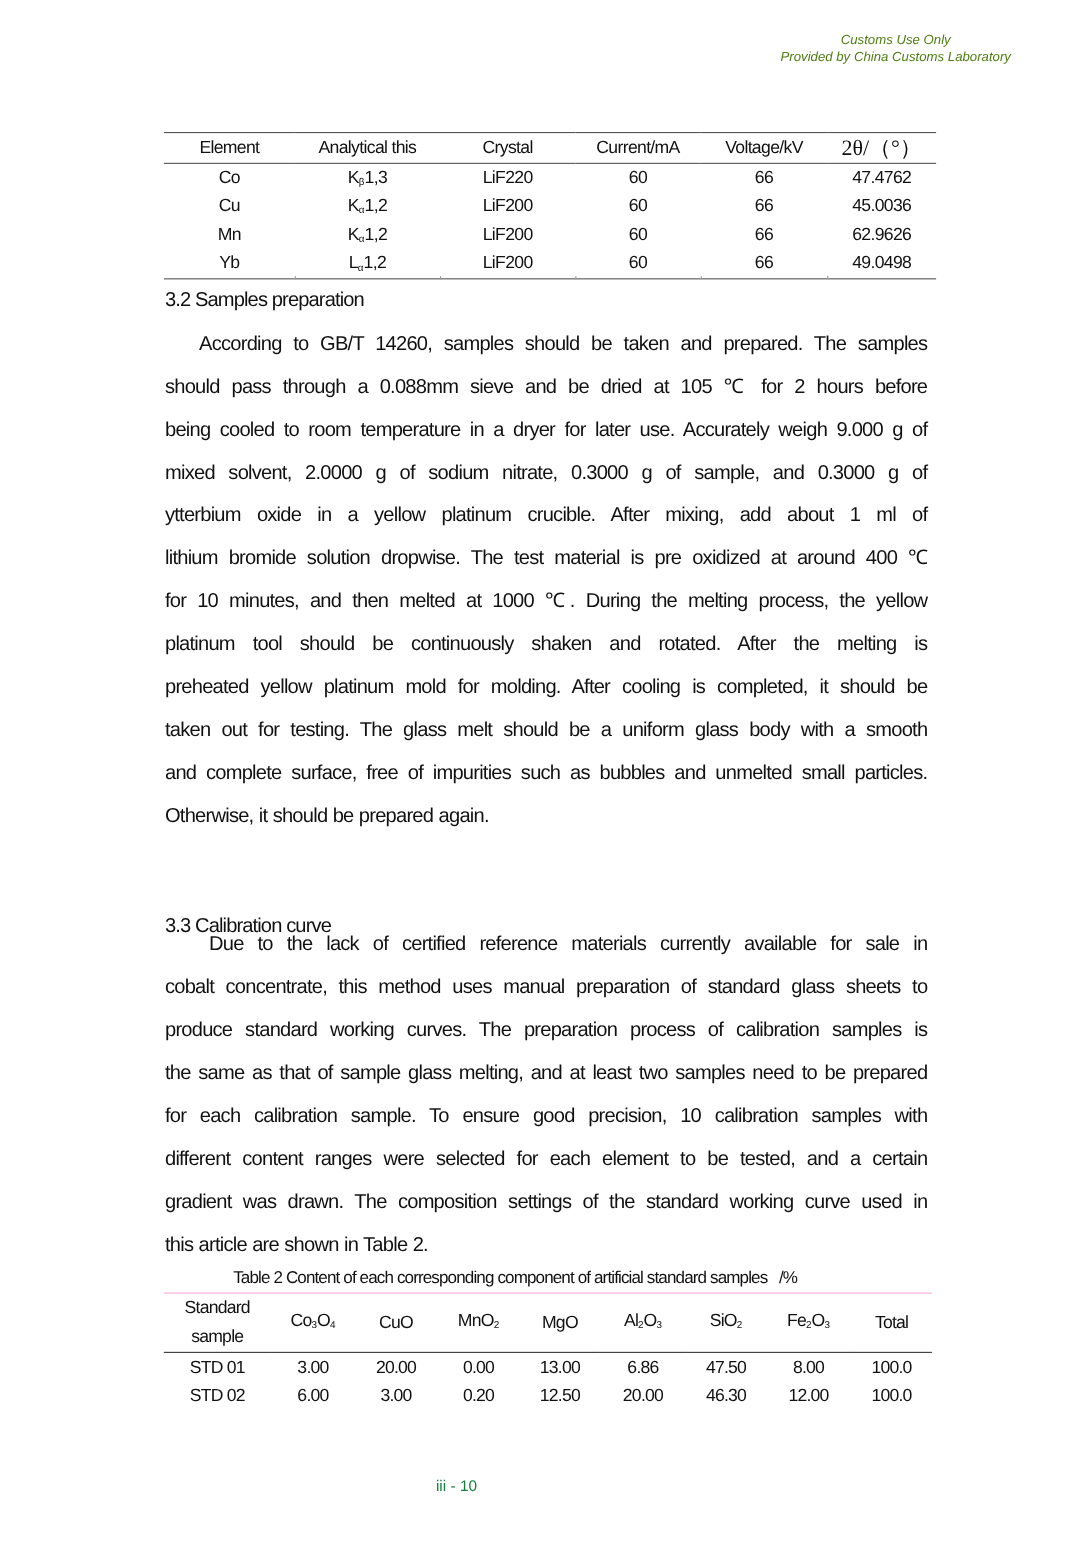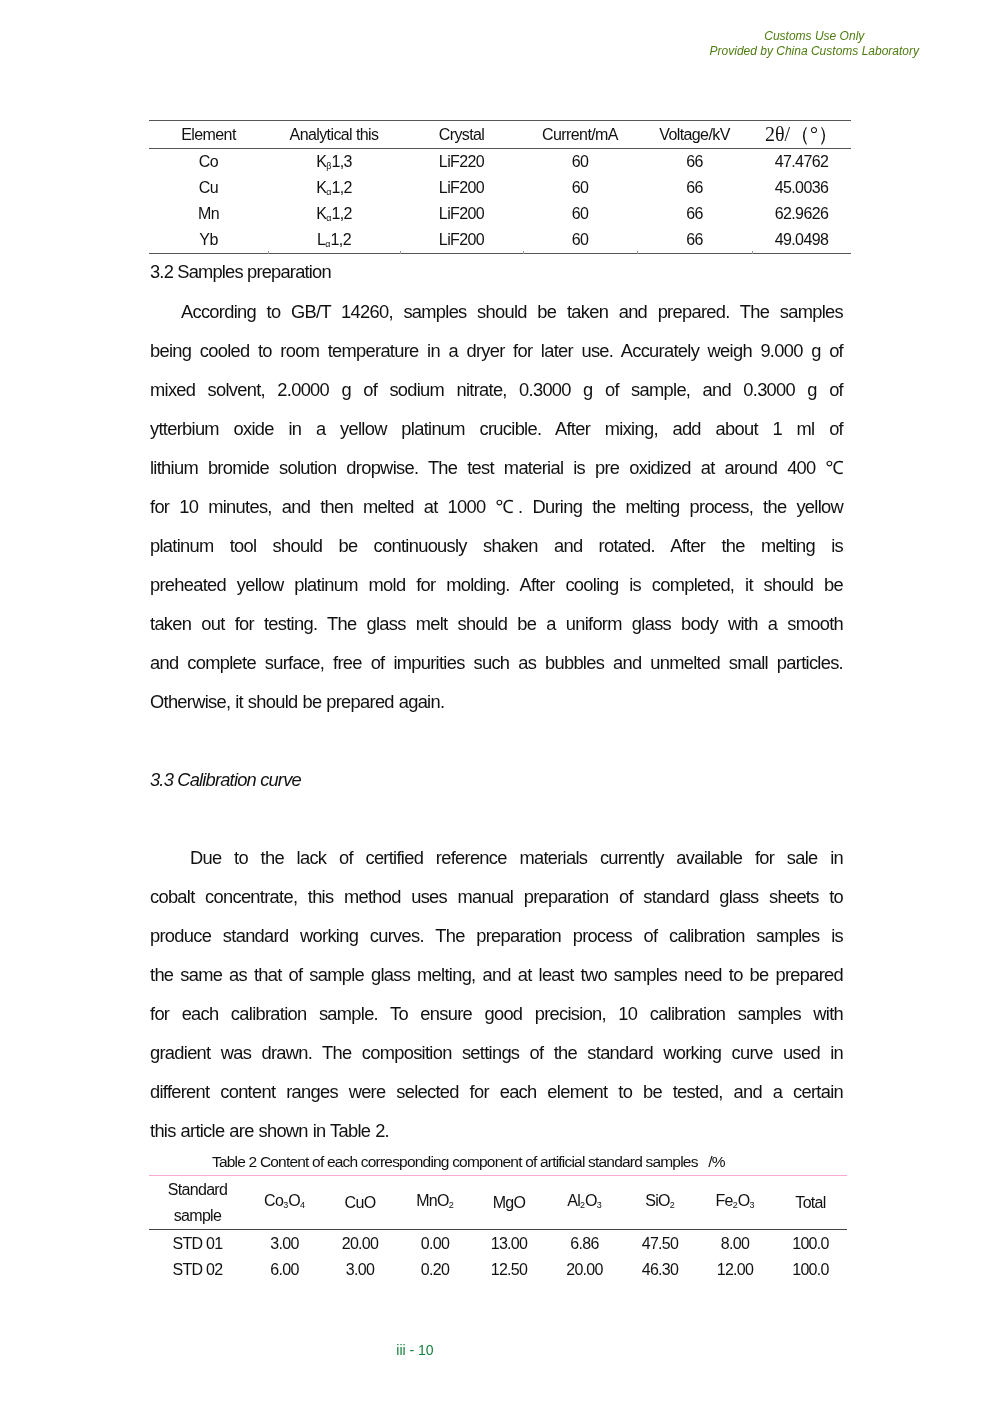--- a/index.html
+++ b/index.html
@@ -119,43 +119,44 @@
   <span style="left:251px"></span>
   <span style="left:374px"></span>
   <span style="left:488px"></span>
   <span style="left:603px"></span>
 </div>
 
 <div class="heading" style="top:261px;">3.2 Samples preparation</div>
 <div class="body-text" style="top:292px;">
   <p class="para">
     <span class="ln indent1">According to GB/T 14260, samples should be taken and prepared. The samples</span>
+    <span class="ln">should pass through a 0.088mm sieve and be dried at 105 ℃ for 2 hours before</span>
     <span class="ln">being cooled to room temperature in a dryer for later use. Accurately weigh 9.000 g of</span>
     <span class="ln">mixed solvent, 2.0000 g of sodium nitrate, 0.3000 g of sample, and 0.3000 g of</span>
     <span class="ln">ytterbium oxide in a yellow platinum crucible. After mixing, add about 1 ml of</span>
     <span class="ln">lithium bromide solution dropwise. The test material is pre oxidized at around 400 ℃</span>
     <span class="ln">for 10 minutes, and then melted at 1000 ℃. During the melting process, the yellow</span>
     <span class="ln">platinum tool should be continuously shaken and rotated. After the melting is</span>
     <span class="ln">preheated yellow platinum mold for molding. After cooling is completed, it should be</span>
     <span class="ln">taken out for testing. The glass melt should be a uniform glass body with a smooth</span>
     <span class="ln">and complete surface, free of impurities such as bubbles and unmelted small particles.</span>
     <span class="ln last">Otherwise, it should be prepared again.</span>
   </p>
 </div>
 
-<div class="heading" style="top:769px;font-style:italic;">3.3 Calibration curve</div>
+<div class="heading" style="top:830px;">3.3 Calibration curve</div>
 <div class="body-text" style="top:838px;">
   <p class="para">
     <span class="ln indent2">Due to the lack of certified reference materials currently available for sale in</span>
     <span class="ln">cobalt concentrate, this method uses manual preparation of standard glass sheets to</span>
     <span class="ln">produce standard working curves. The preparation process of calibration samples is</span>
     <span class="ln">the same as that of sample glass melting, and at least two samples need to be prepared</span>
     <span class="ln">for each calibration sample. To ensure good precision, 10 calibration samples with</span>
+    <span class="ln">different content ranges were selected for each element to be tested, and a certain</span>
     <span class="ln">gradient was drawn. The composition settings of the standard working curve used in</span>
-    <span class="ln">different content ranges were selected for each element to be tested, and a certain</span>
     <span class="ln last">this article are shown in Table 2.</span>
   </p>
 </div>
 
 <div class="caption">
   <span>Table 2 Content of each corresponding component of artificial standard samples</span>&nbsp;&nbsp;&nbsp;<span>/%</span>
 </div>
 <table class="t2">
   <colgroup>
     <col style="width:97px">

